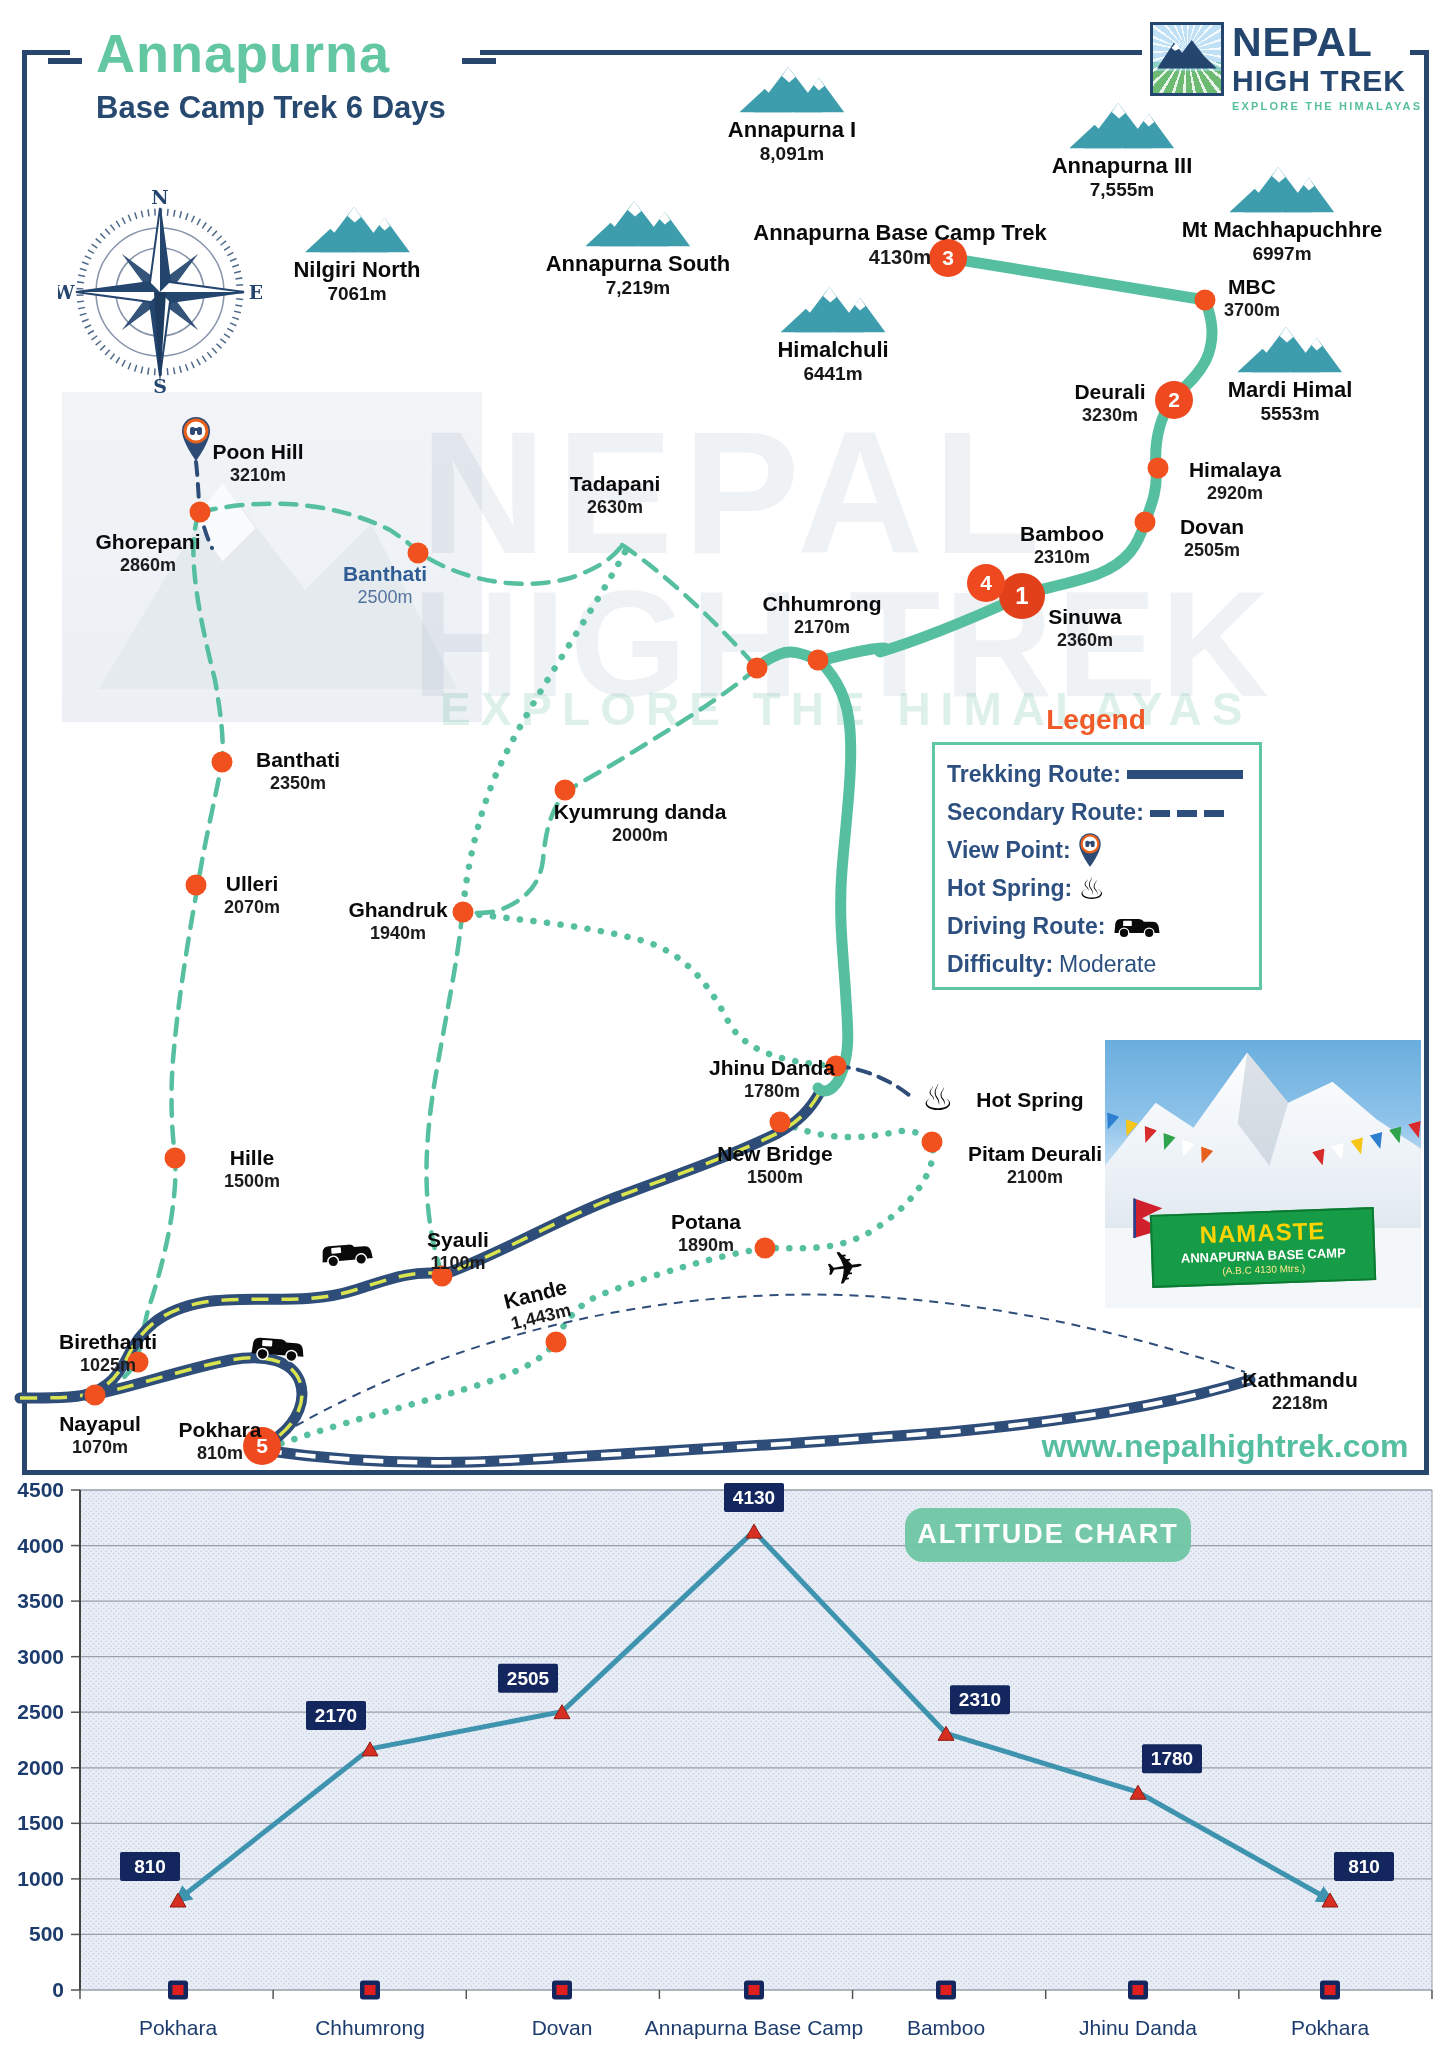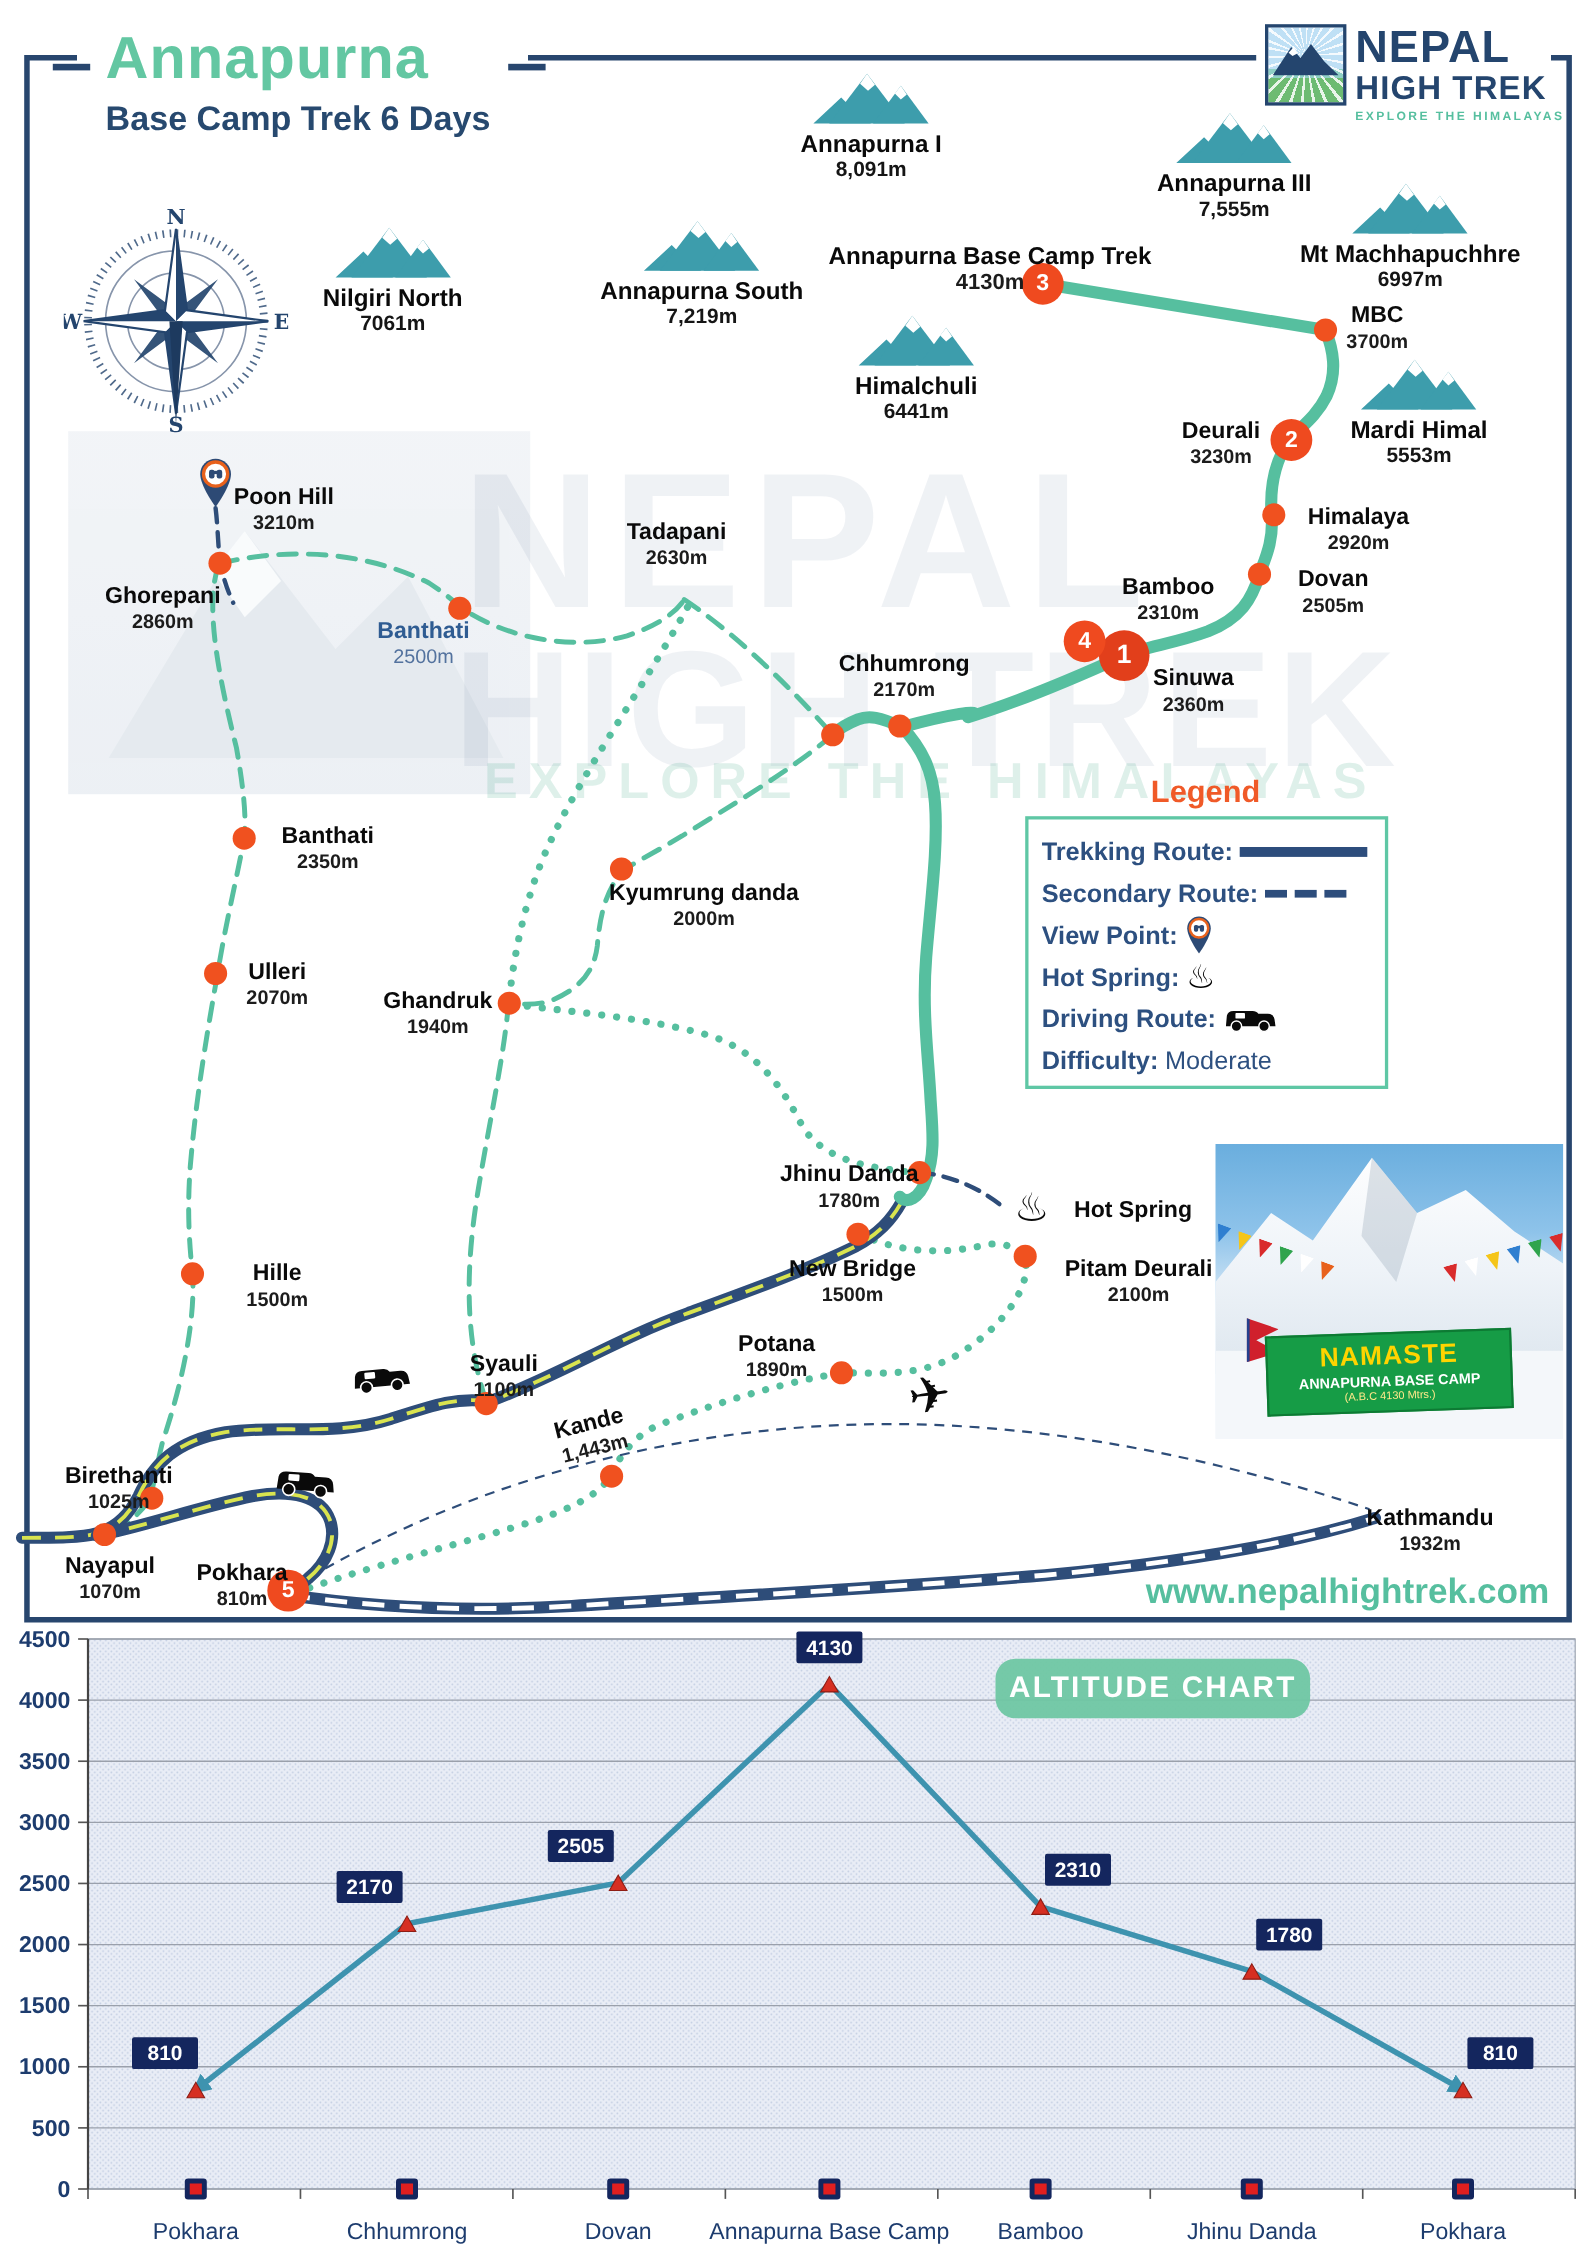--- a/index.html
+++ b/index.html
@@ -386,21 +386,21 @@
   <div class="pt" style="left:100px;top:1412px;">
     <span class="nm">Nayapul</span>
       <span class="el">1070m</span>
     </div>
   <div class="pt" style="left:220px;top:1418px;">
     <span class="nm">Pokhara</span>
       <span class="el">810m</span>
     </div>
   <div class="pt" style="left:1300px;top:1368px;">
     <span class="nm">Kathmandu</span>
-      <span class="el">1932m</span>
+      <span class="el">2218m</span>
     </div>
 
   <div id="legend-title">Legend</div>
   <div id="legend">
     <div class="lg-row">
       <span class="lg-label">Trekking Route:</span>
         <span class="lg-bar"></span>
       </div>
     <div class="lg-row">
       <span class="lg-label">Secondary Route:</span>

